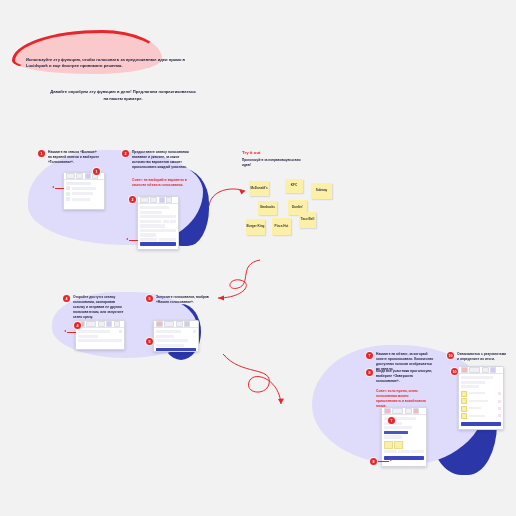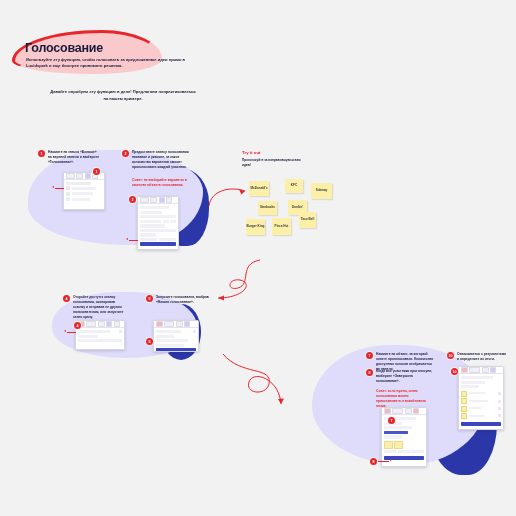--- a/index.html
+++ b/index.html
@@ -120,21 +120,20 @@
   .hd.left{border-right:2.6px solid #E8252B;}
   .hd.right{border-left:2.6px solid #E8252B;}
 </style>
 </head>
 <body>
 
 <div class="canvas">
 
   <div class="pink-blob"></div>
   <div class="pink-ring"></div>
-  <div class="title">Голосование</div>
   <div class="subtitle">Используйте эту функцию, чтобы голосовать за предложенные идеи прямо в Lucidspark и еще быстрее принимать решения.</div>
   <div class="intro">Давайте опробуем эту функцию в деле! Предлагаем попрактиковаться на нашем примере.</div>
 
   <div class="blob" id="g1">
     <div class="navy"></div>
     <div class="lav"></div>
   </div>
 
   <div class="marker" style="left:38px;top:150px;">1</div>
   <div class="steptext" style="left:48px;top:150px;width:52px;">Нажмите на значок «Больше» на верхней панели и выберите «Голосование».</div>

